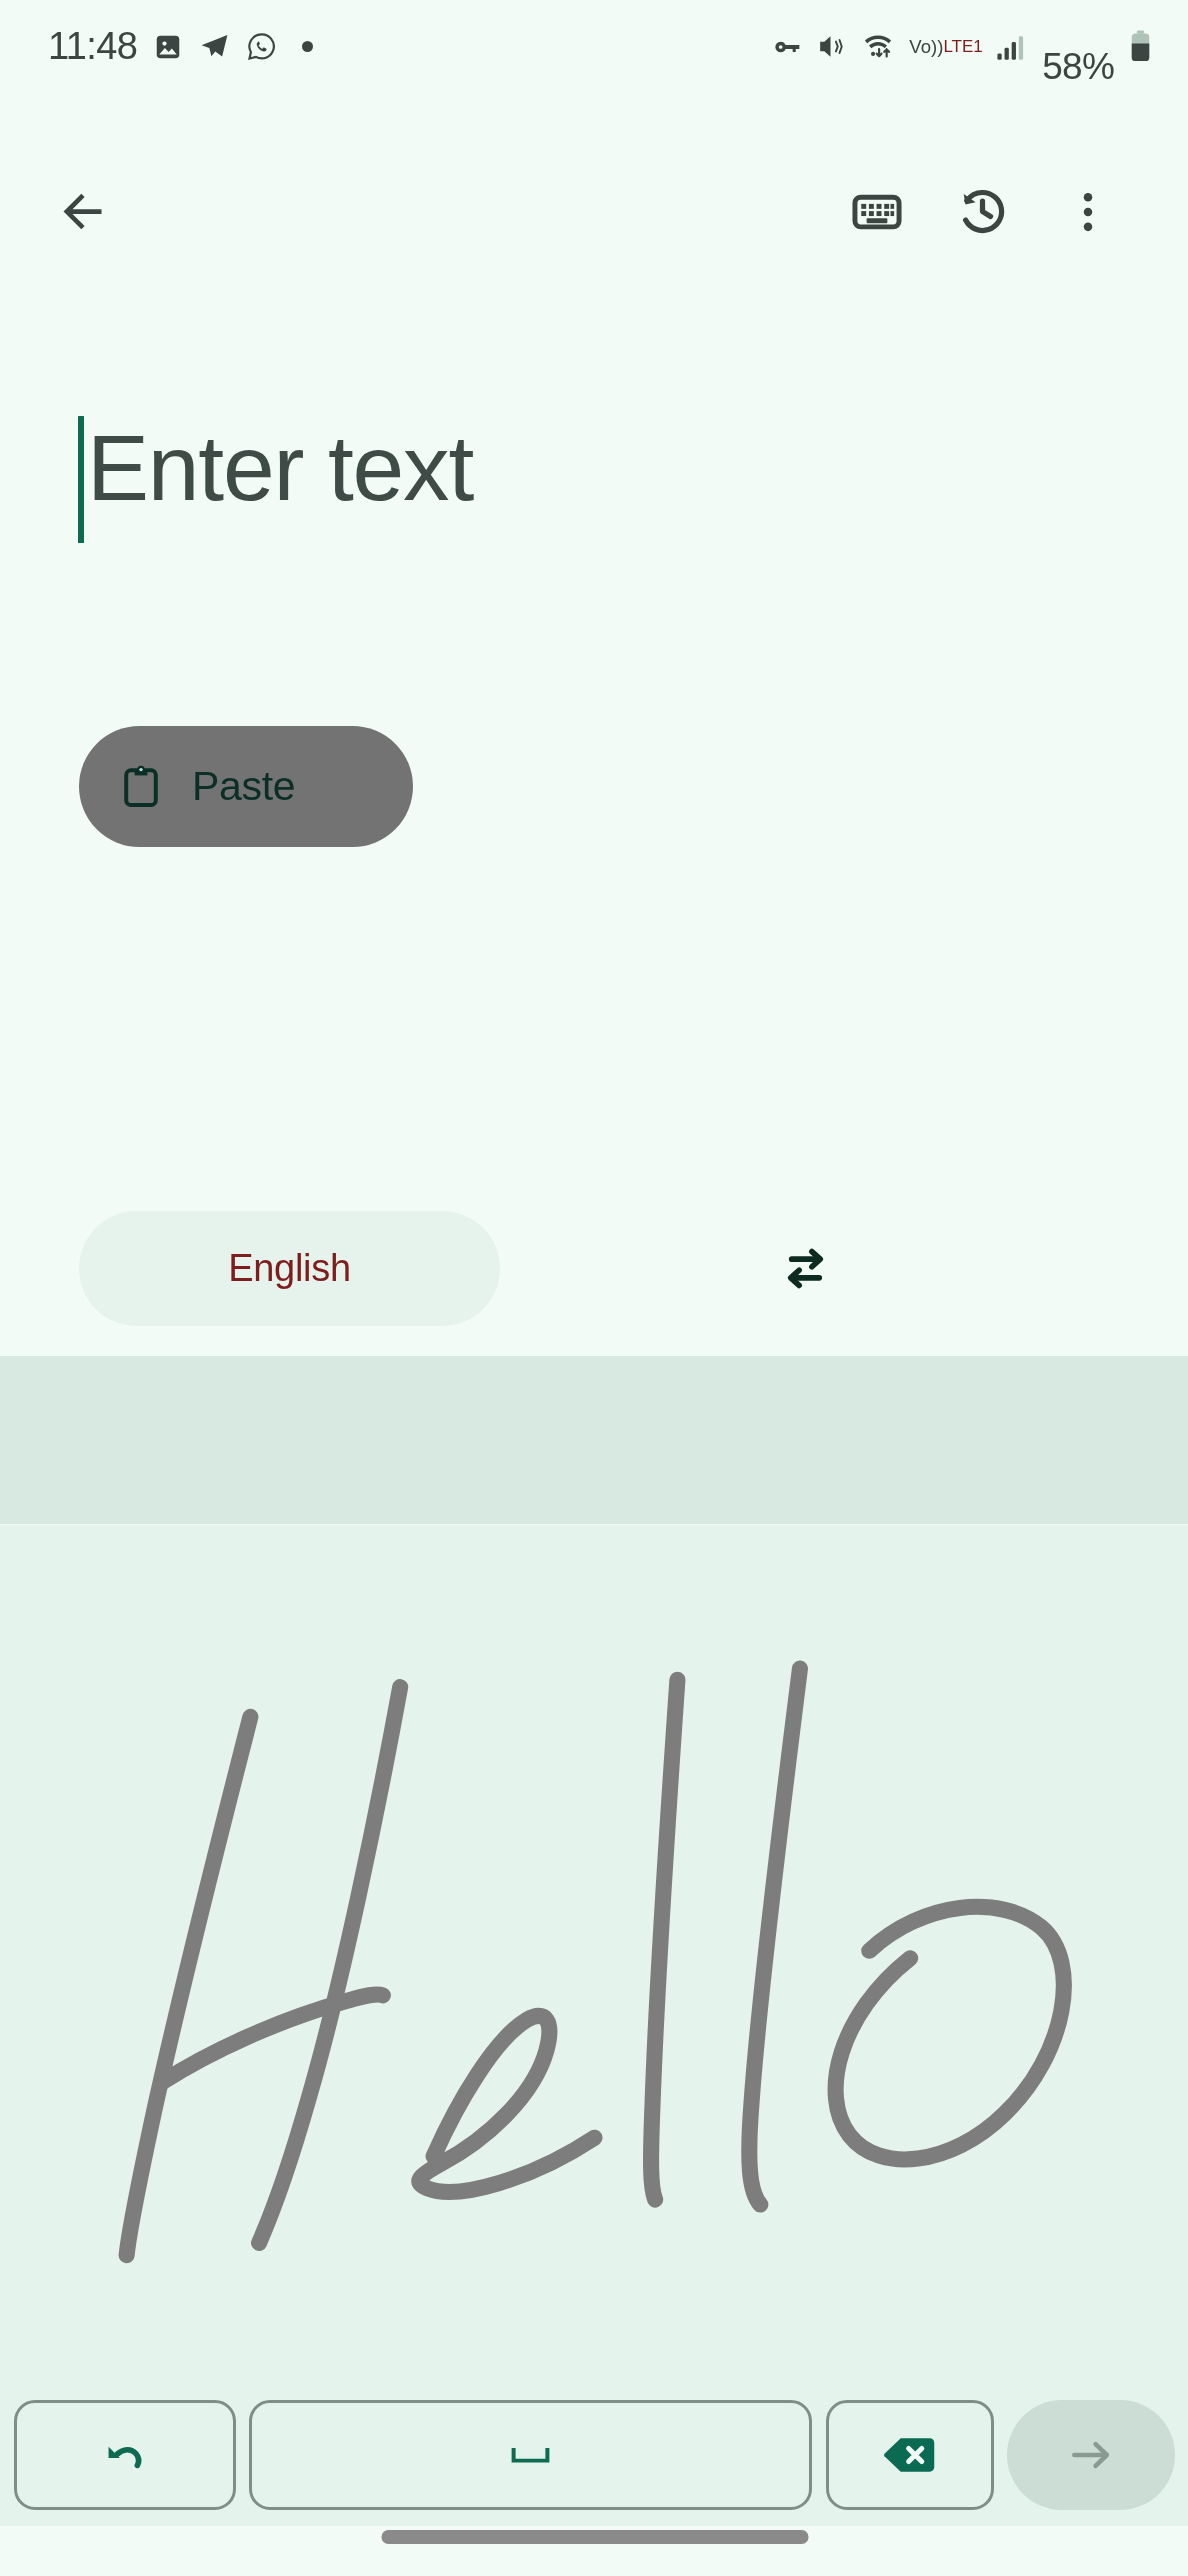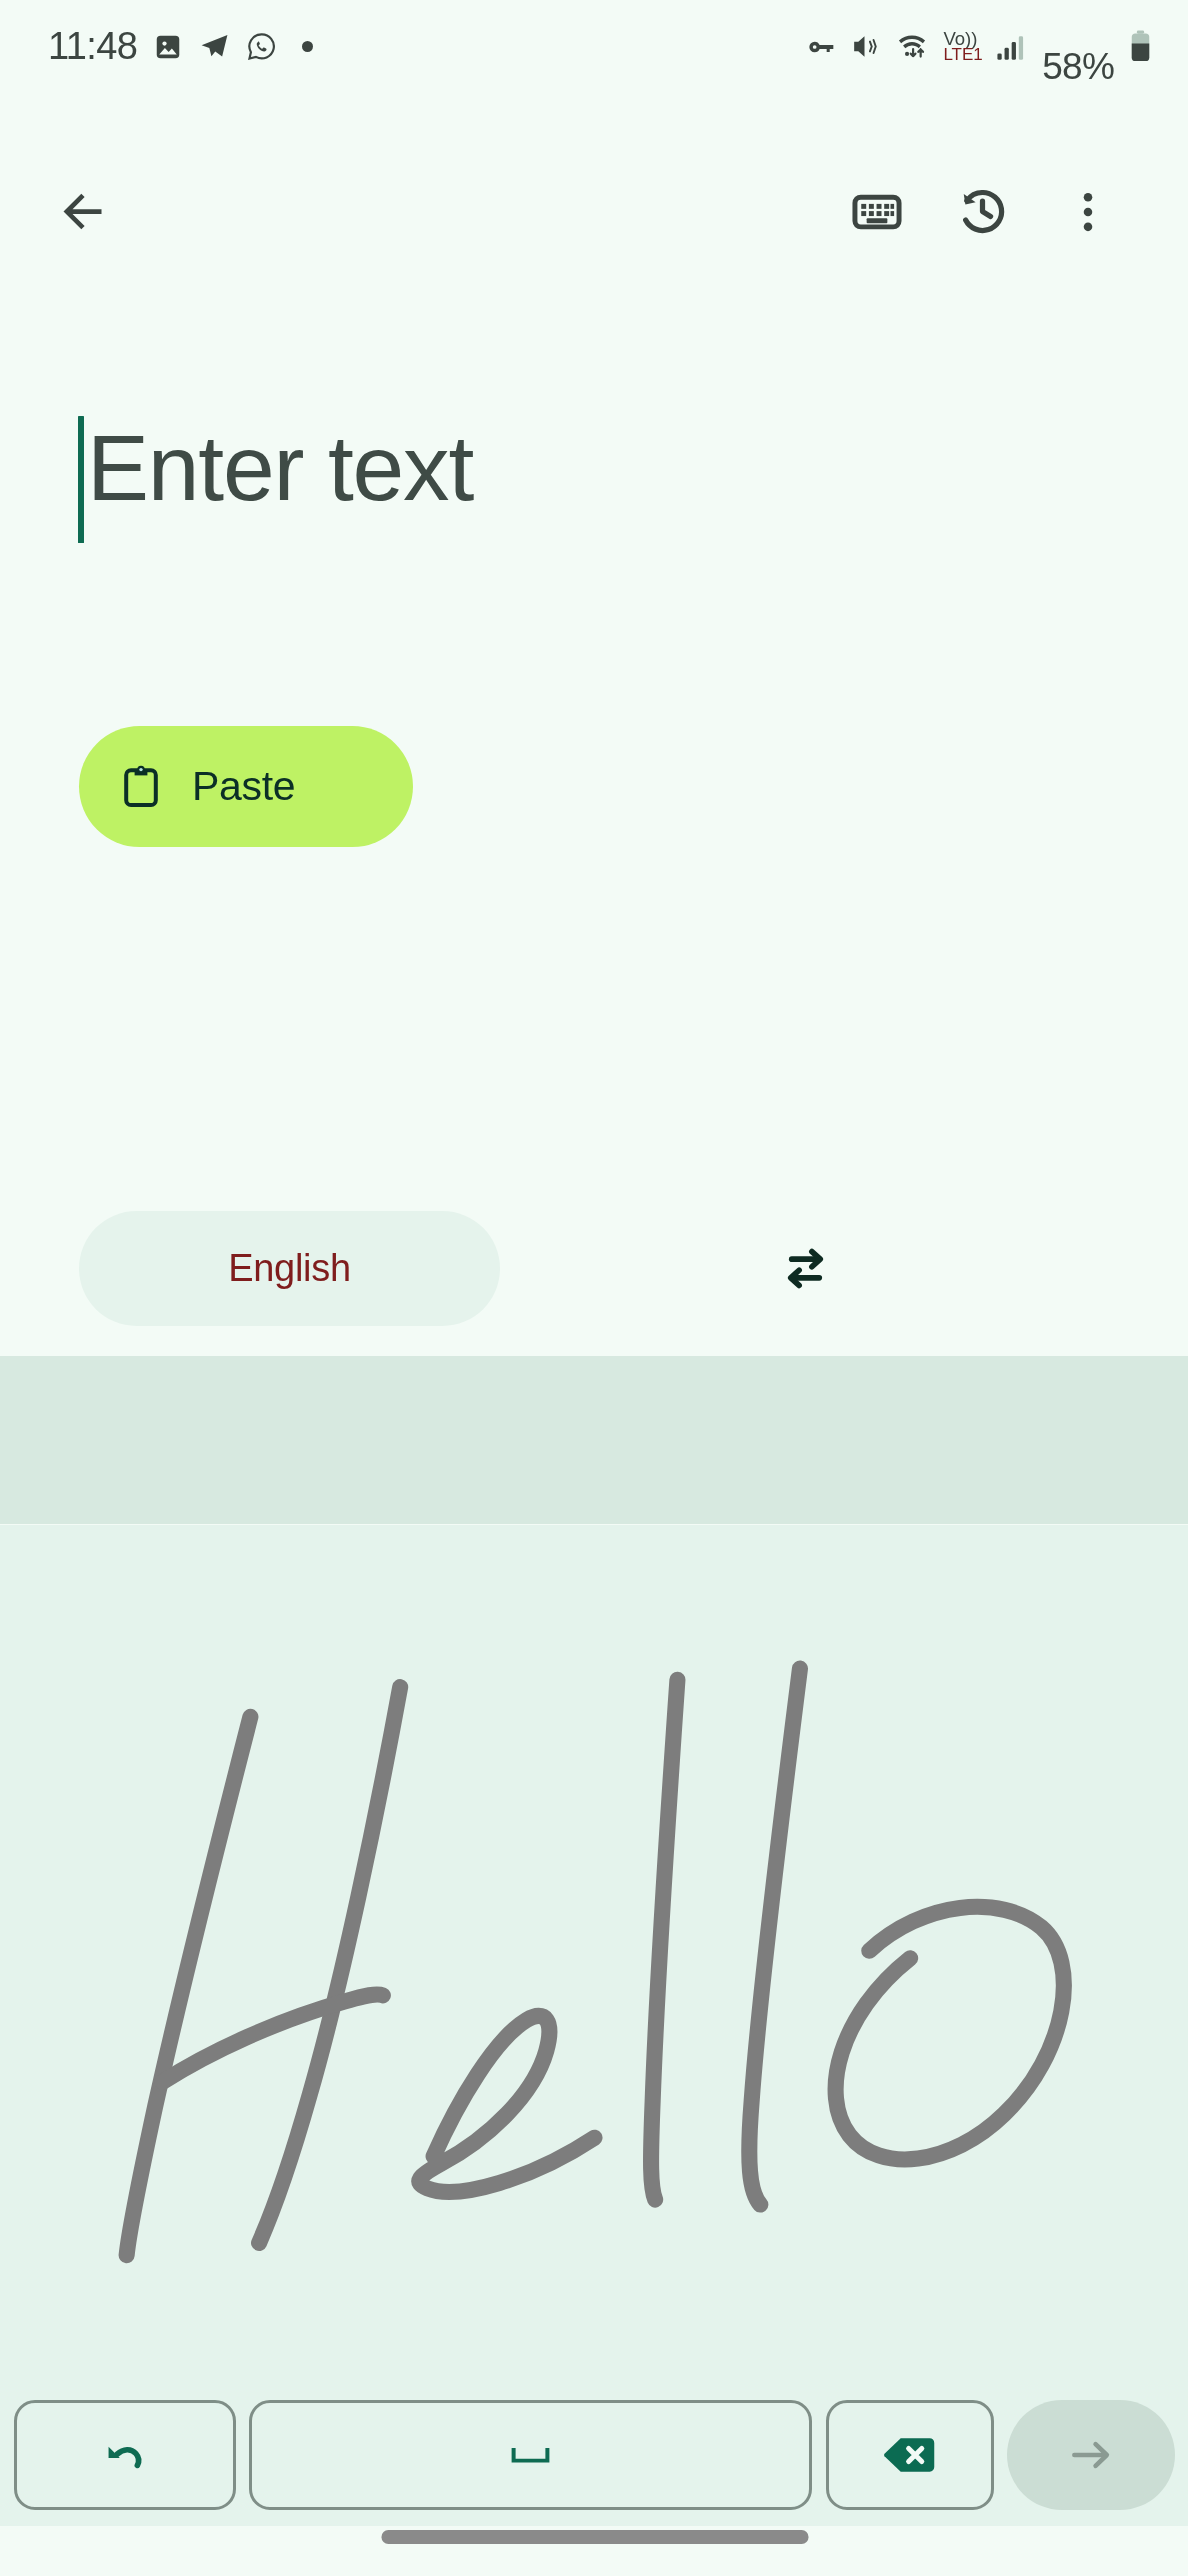--- a/index.html
+++ b/index.html
@@ -45,21 +45,21 @@
   }
   .placeholder {
     position:absolute; left:87px; top:0px;
     font-size:93px; color:#3F4B46; letter-spacing:-1.2px; line-height:1.55;
   }
 
   
   .paste-btn {
     position:absolute; left:79px; top:726px;
     height:121px; min-width:334px;
-    background:#bef264; border-radius:62px;
+    background:#737373; border-radius:62px;
     display:inline-flex; align-items:center; gap:27px;
     padding:0 38px; cursor:pointer;
   }
   .paste-label { font-size:41px; color:#0B2F26; letter-spacing:-0.3px; }
 
   
   .lang-row {
     position:absolute; left:0; top:1211px; width:1189px; height:115px;
     display:flex; align-items:center; padding:0 79px;
   }
@@ -151,21 +151,21 @@
         </svg>
       </span>
       <span class="sb-ico">
         <svg width="36" height="33" viewBox="0 0 26 24">
           <path d="M13 6.6c3 0 5.8 1.1 7.9 3l1.6-2A15 15 0 0 0 13 4 15 15 0 0 0 3.5 7.6l1.6 2c2.1-1.9 4.9-3 7.9-3z" fill="#3C4541"></path>
           <path d="M13 11.3c1.9 0 3.6.7 4.9 1.9l1.6-2A10 10 0 0 0 13 8.7a10 10 0 0 0-6.5 2.5l1.6 2a7.2 7.2 0 0 1 4.9-1.9z" fill="#3C4541"></path>
           <circle cx="9.4" cy="17.4" r="1.5" fill="#3C4541"></circle>
           <path d="M13.8 13.8v5.2m0 0l-1.7-1.8m1.7 1.8l1.7-1.8M19.3 19.3v-5.2m0 0l-1.7 1.8m1.7-1.8l1.7 1.8" stroke="#3C4541" stroke-width="1.6" fill="none" stroke-linecap="round" stroke-linejoin="round"></path>
         </svg>
       </span>
-      <span class="sb-ico" style="display:flex;flex-direction:column;align-items:flex-start;line-height:0.95;">
+      <span class="sb-ico" style="display:flex;flex-direction:row;align-items:flex-end;line-height:0.95;">
         <span style="font-size:18.6px;color:#3C4541;font-family:'Liberation Sans',sans-serif;">Vo))</span>
         <span style="font-size:17px;color:#7f1d1d;font-family:Liberation Sans, sans-serif;">LTE1</span>
       </span>
       <span class="sb-ico">
         <svg width="28.5" height="30" viewBox="0 0 20 20">
           <rect x="1" y="14.5" width="3" height="4.5" rx="1" fill="#3C4541"></rect>
           <rect x="6" y="10.5" width="3" height="8.5" rx="1" fill="#3C4541"></rect>
           <rect x="11" y="6.5" width="3" height="12.5" rx="1" fill="#3C4541"></rect>
           <rect x="16" y="2.5" width="3" height="16.5" rx="1" fill="#AFC3B9"></rect>
         </svg>

